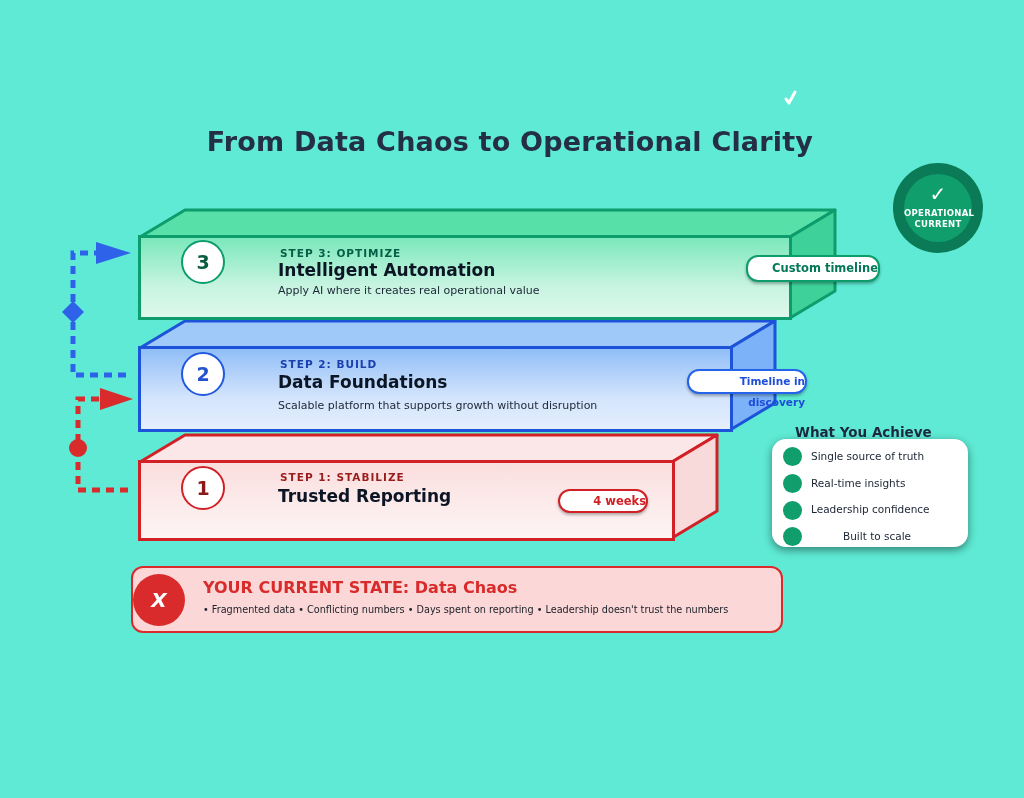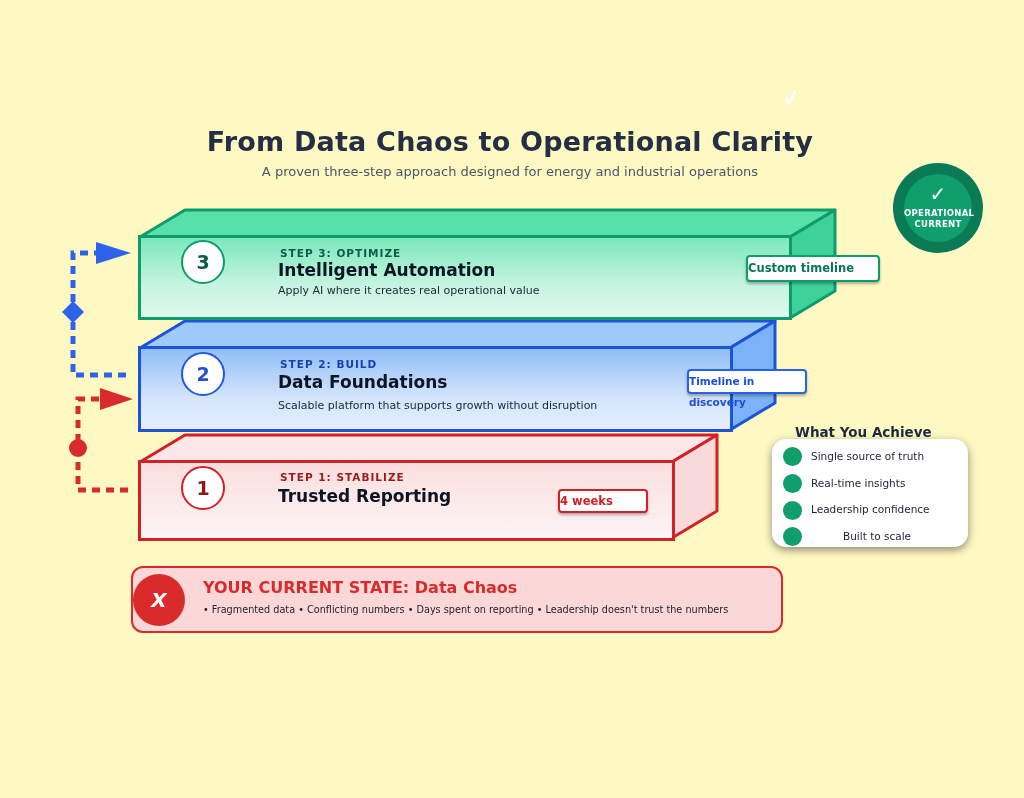--- a/index.html
+++ b/index.html
@@ -1,16 +1,16 @@
 <!DOCTYPE html>
 <html><head>
 <meta charset="utf-8">
 <style>
   html,body{margin:0;padding:0;background:#000;}
-  #canvas{position:relative;width:1024px;height:798px;background:#fef9c3;overflow:hidden;
+  #canvas{position:relative;width:1024px;height:798px;background:#5eead4;overflow:hidden;
           font-family:"DejaVu Sans","Liberation Sans",sans-serif;}
   .abs{position:absolute;}
   
   .page-title{left:0;top:126px;width:1020px;text-align:center;font-size:27px;font-weight:bold;color:#242e44;letter-spacing:.2px;}
   .page-subtitle{left:0;top:164px;width:1020px;text-align:center;font-size:13px;color:#4b5668;}
   
   .clarity-outer{left:893px;top:163px;width:90px;height:90px;border-radius:50%;background:#0a7a57;}
   .clarity-inner{left:11px;top:11px;width:68px;height:68px;border-radius:50%;background:#0f9e6c;text-align:center;}
   .clarity-check{position:absolute;left:0;top:8px;width:68px;text-align:center;font-size:20px;font-weight:bold;color:#ffffff;}
   .clarity-l1{position:absolute;left:0;top:34px;width:68px;text-align:center;font-size:8.5px;font-weight:bold;color:#ffffff;letter-spacing:.3px;}
@@ -36,21 +36,21 @@
   .k-3{left:280px;top:247px;color:#055e46;}
   .t-3{left:278px;top:260px;}
   .d-3{left:278px;top:284px;}
   .k-2{left:280px;top:358px;color:#1c3fae;}
   .t-2{left:278px;top:372px;}
   .d-2{left:278px;top:399px;}
   .k-1{left:280px;top:471px;color:#9b1c1c;}
   .t-1{left:278px;top:486px;}
   .d-1{left:278px;top:516px;}
   
-  .pill{box-sizing:border-box;background:#ffffff;border-radius:4px;text-align:left;font-weight:bold;
+  .pill{box-sizing:border-box;background:#ffffff;border-radius:12px;text-align:right;font-weight:bold;
         box-shadow:0 2px 3px rgba(0,0,0,.3);}
   .pill-3{left:746px;top:255px;width:134px;height:27px;border:2px solid #0d9c6c;color:#047857;font-size:11.5px;line-height:23px;}
   .pill-2{left:687px;top:369px;width:120px;height:25px;border:2px solid #2563eb;color:#1d4ed8;font-size:10.5px;line-height:21px;}
   .pill-1{left:558px;top:489px;width:90px;height:24px;border:2px solid #d22027;color:#d22027;font-size:11.5px;line-height:20px;}
   
   .achieve-heading{left:795px;top:424px;font-size:13.5px;font-weight:bold;color:#1d2940;}
   .achieve-card{left:772px;top:439px;width:196px;height:108px;background:#ffffff;border-radius:14px;
                 box-shadow:0 3px 8px rgba(0,0,0,.45);}
   .achieve-dot{width:19px;height:19px;border-radius:50%;background:#0f9e6c;left:11px;}
   .achieve-label{left:39px;font-size:10.5px;color:#1b2433;}
@@ -83,21 +83,20 @@
     <polygon points="73,301 84,312 73,323 62,312" fill="#2e63e9"></polygon>
 
     <polyline points="128,490 78,490 78,399 100,399" fill="none" stroke="#d92b2b" stroke-width="5" stroke-dasharray="8 6"></polyline>
     <polygon points="100,388 133,399 100,410" fill="#d92b2b"></polygon>
     <circle cx="78" cy="448" r="9" fill="#d92b2b"></circle>
 
     <polyline points="786,99 789,103 795,92" fill="none" stroke="#ffffff" stroke-width="3" stroke-linecap="round" stroke-linejoin="round"></polyline>
   </svg>
 
   <div class="abs page-title">From Data Chaos to Operational Clarity</div>
-  <div class="abs page-subtitle">A proven three-step approach designed for energy and industrial operations</div>
 
   <div class="abs clarity-outer">
     <div class="abs clarity-inner">
       <div class="clarity-check">✓</div>
       <div class="clarity-l1">OPERATIONAL</div>
       <div class="clarity-l2">CURRENT</div>
     </div>
   </div>
 
   <div class="abs face face-3"></div>

